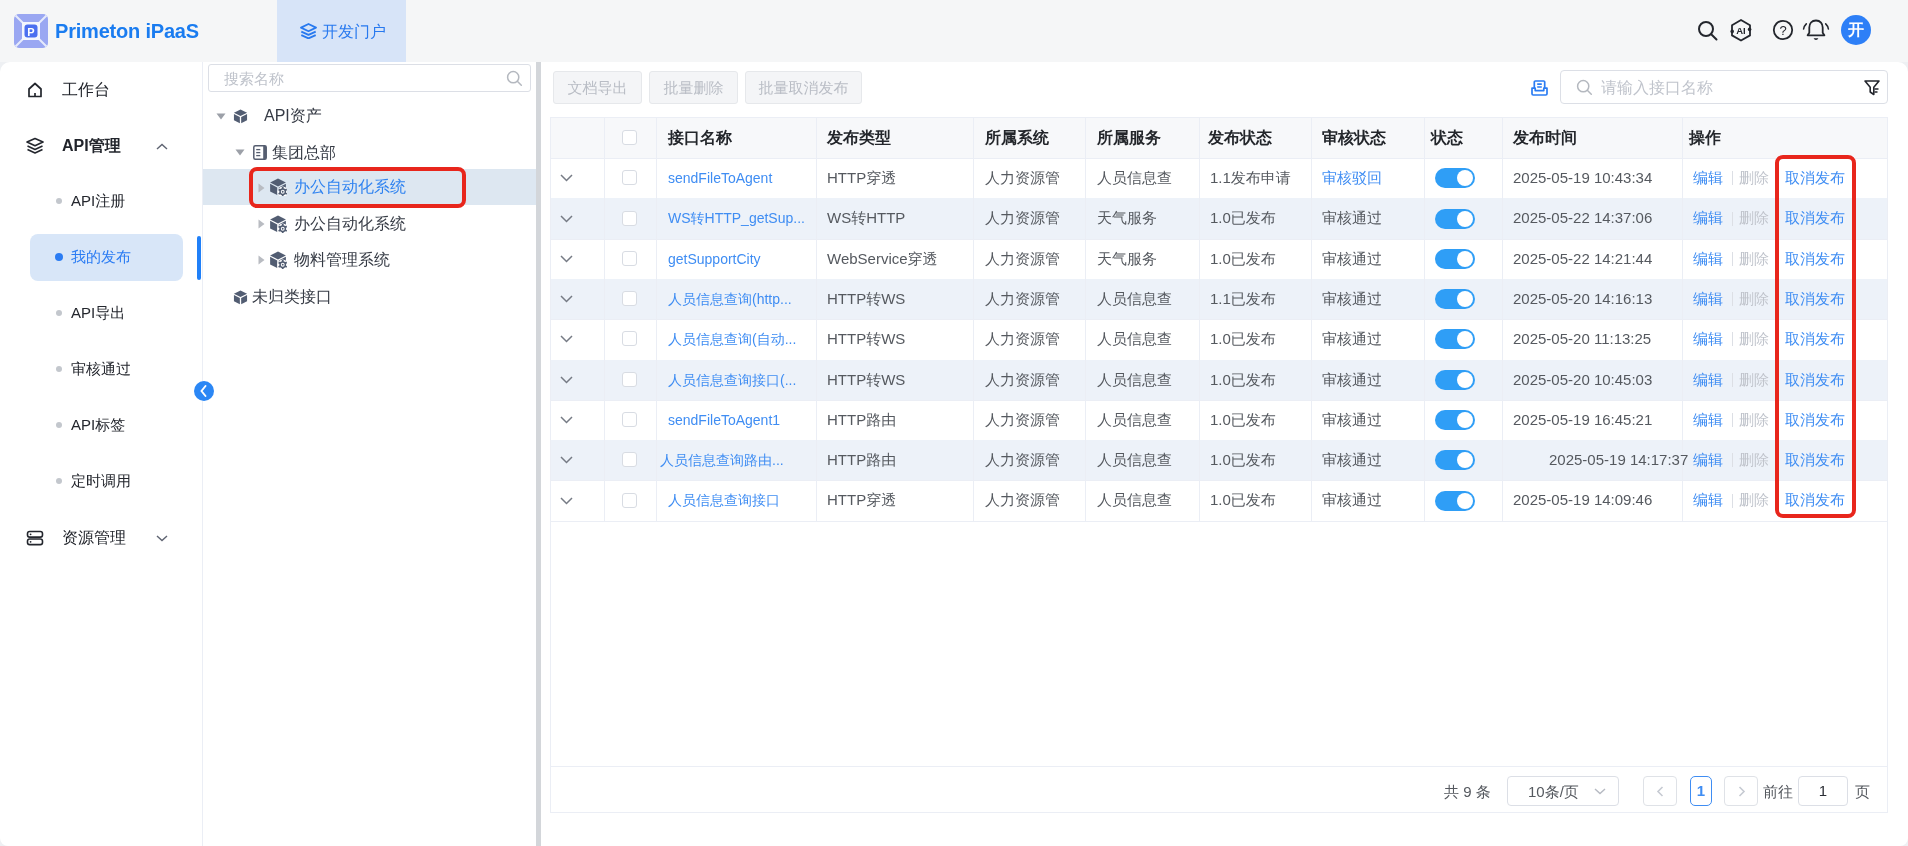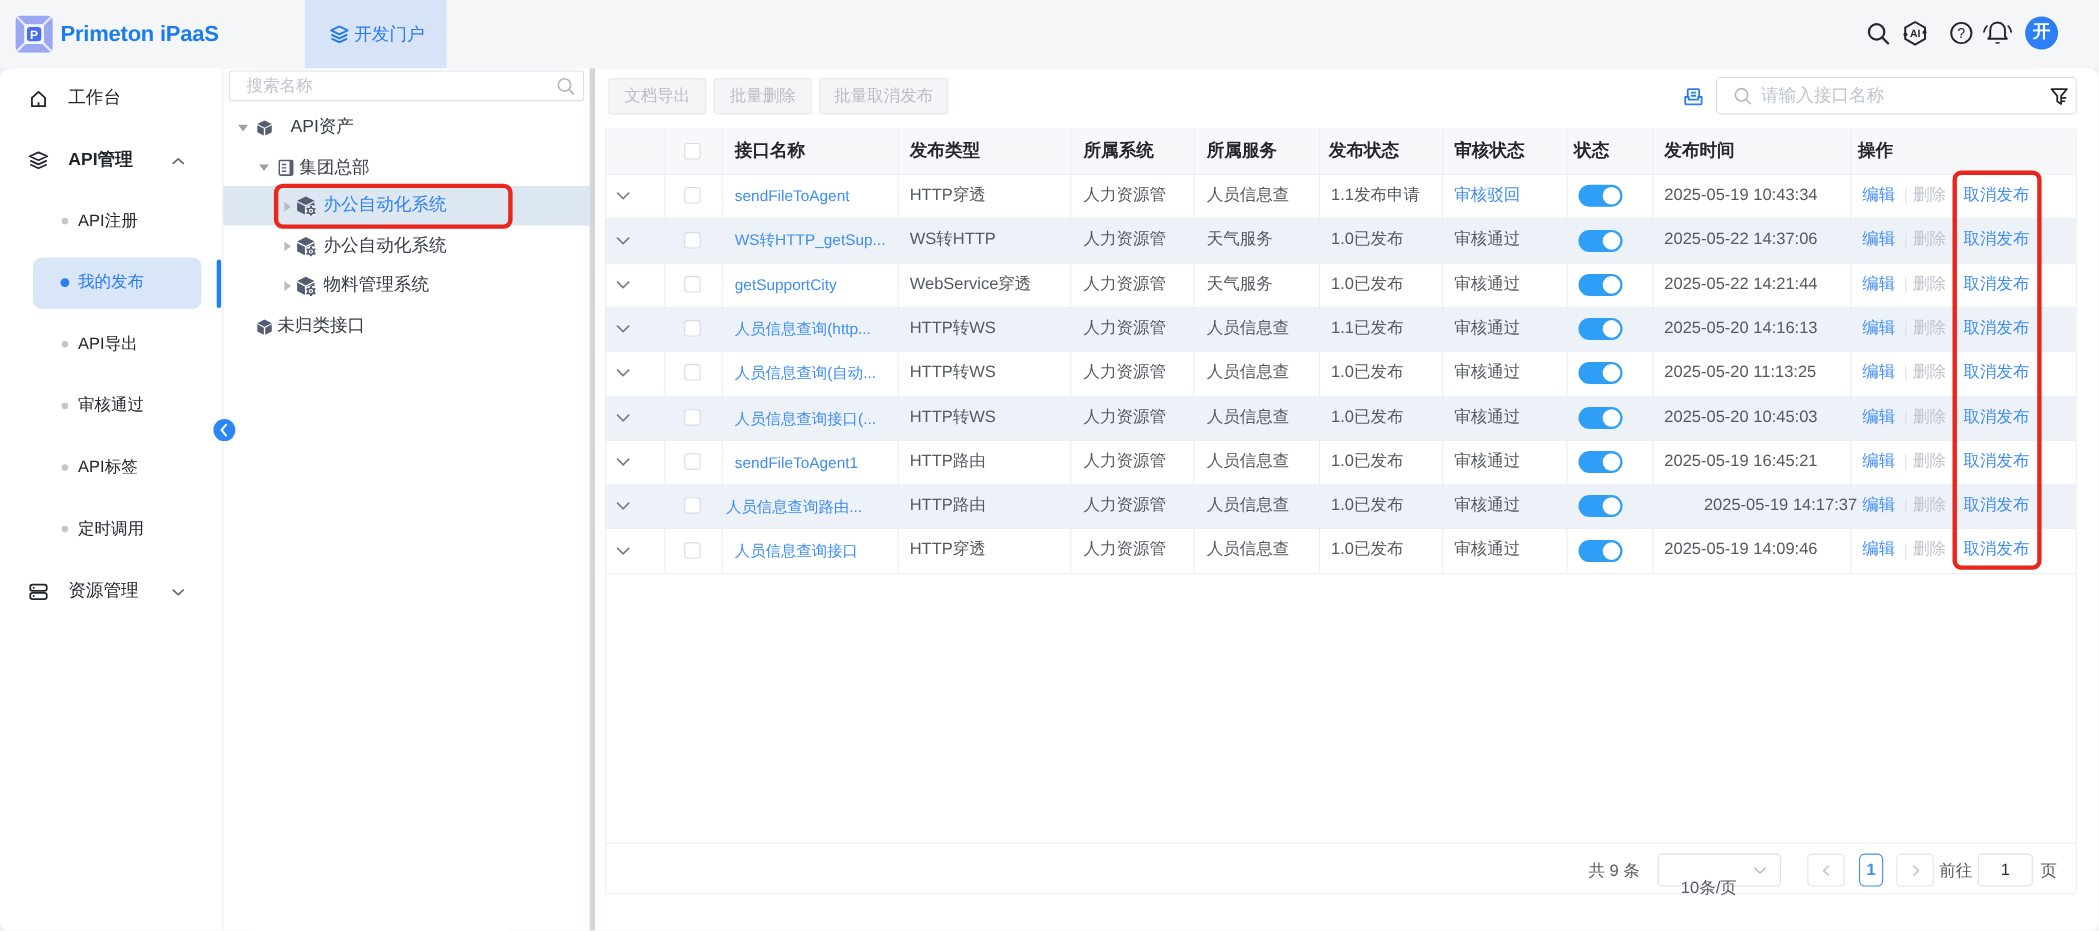--- a/index.html
+++ b/index.html
@@ -471,21 +471,21 @@
 <div class="abs" style="left:1435px;top:490.5px;width:40px;height:20px;border-radius:10px;background:#2f9ef6;"></div>
 <div class="abs" style="left:1457px;top:492.5px;width:16px;height:16px;border-radius:50%;background:#fff;"></div>
 <div class="abs txt" style="left:1513px;top:480.4px;height:40.3px;line-height:40.3px;font-size:15px;">2025-05-19 14:09:46</div>
 <div class="abs link" style="left:1693px;top:480.4px;height:40.3px;line-height:40.3px;font-size:15px;">编辑</div>
 <div class="abs" style="left:1731.5px;top:493.5px;width:1px;height:14px;background:#dcdfe5;"></div>
 <div class="abs txt" style="left:1739px;top:480.4px;height:40.3px;line-height:40.3px;font-size:15px;color:#c0c4cc;">删除</div>
 <div class="abs" style="left:1777.5px;top:493.5px;width:1px;height:14px;background:#dcdfe5;"></div>
 <div class="abs link" style="left:1785px;top:480.4px;height:40.3px;line-height:40.3px;font-size:15px;">取消发布</div>
 <div class="abs" style="left:1444px;top:776px;height:30px;line-height:31px;font-size:15px;color:#55595f;">共 9 条</div>
 <div class="abs" style="left:1507px;top:776px;width:112px;height:30px;border:1px solid #dcdfe6;border-radius:4px;background:#fff;"></div>
-<div class="abs" style="left:1528px;top:776px;height:30px;line-height:31px;font-size:15px;color:#55595f;margin-top:16px;">10条/页</div>
+<div class="abs" style="left:1528px;top:776px;height:30px;line-height:31px;font-size:15px;color:#55595f;">10条/页</div>
 <div class="abs" style="left:1594px;top:788px;">
     <svg width="12" height="7" viewBox="0 0 12 7">
       <path d="M1 1 L6 5.6 L11 1" fill="none" stroke="#b6bac2" stroke-width="1.4"></path>
     </svg>
   </div>
 <div class="abs" style="left:1643px;top:776px;width:34px;height:30px;border:1px solid #dfe2e7;border-radius:4px;background:#fff;"></div>
 <div class="abs" style="left:1656px;top:786px;">
     <svg width="8" height="11" viewBox="0 0 8 11">
       <path d="M6.5 1 L2 5.5 L6.5 10" fill="none" stroke="#c6cad2" stroke-width="1.6"></path>
     </svg>

